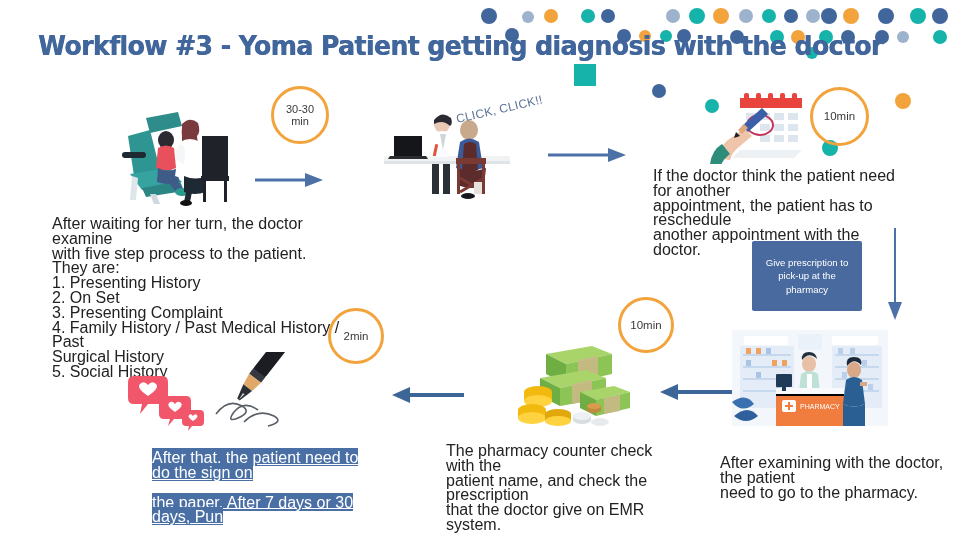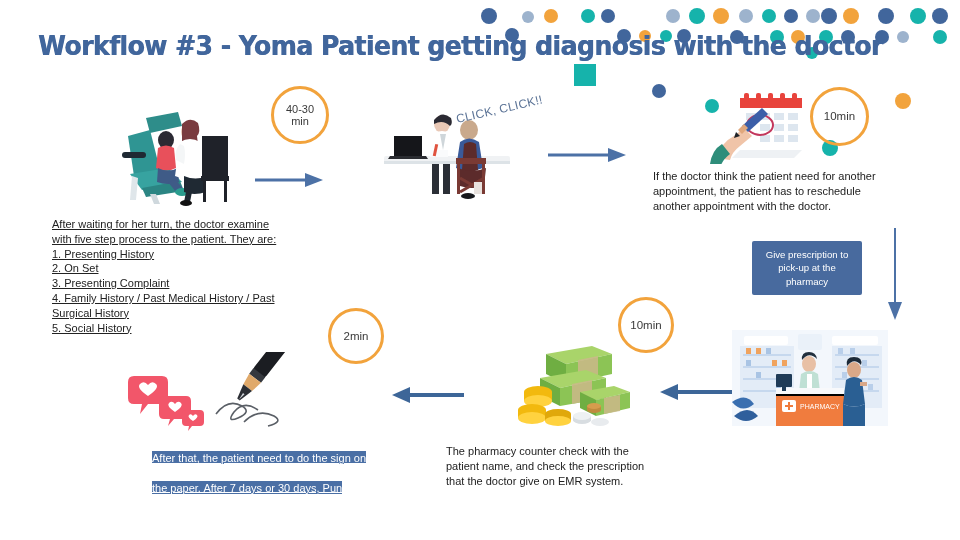--- a/index.html
+++ b/index.html
@@ -24,21 +24,21 @@
     white-space:nowrap;
     text-shadow:0.6px 0 0 #41669c;
   }
 
   
   .dot{position:absolute;border-radius:50%;}
   .sq{position:absolute;}
 
   
   .para{
-    font-size:11px;line-height:14.8px;color:#222;
+    font-size:16px;line-height:14.8px;color:#222;
     white-space:pre-line;
   }
   .para.sel{
     color:#ffffff;
   }
   .sel-line{
     background:#4a6fa5;
     color:#ffffff;
     display:inline;
     box-decoration-break:clone;
@@ -147,32 +147,32 @@
       <ellipse cx="88" cy="107" rx="6" ry="3" fill="#111"></ellipse>
 
       <path d="M104 40 L130 40 L130 82 L104 82 Z" fill="#1f2229"></path>
       <rect x="103" y="80" width="28" height="5" fill="#1f2229"></rect>
       <rect x="105" y="84" width="3" height="22" fill="#1f2229"></rect>
       <rect x="126" y="84" width="3" height="22" fill="#1f2229"></rect>
     </svg>
   </div>
 
   <div class="abs badge" style="left:271px;top:86px;width:52px;height:52px;font-size:11px;">
-    <span style="white-space:pre-line;">40-30
+    <span style="white-space:pre-line;">30-30
 min</span>
   </div>
 
   <div class="abs arrow-h" style="left:255px;top:170px;width:68px;">
     <svg width="68" height="20" viewBox="0 0 68 20">
       <line x1="0" y1="10" x2="54" y2="10" stroke="#4c71a6" stroke-width="3"></line>
       <path d="M50 3 L68 10 L50 17 Z" fill="#4c71a6"></path>
     </svg>
   </div>
 
-  <div class="abs para" style="left:52px;top:217px;width:290px;text-decoration:underline;">After waiting for her turn, the doctor examine
+  <div class="abs para" style="left:52px;top:217px;width:290px;">After waiting for her turn, the doctor examine
 with five step process to the patient. They are:
 1. Presenting History
 2. On Set
 3. Presenting Complaint
 4. Family History / Past Medical History / Past
 Surgical History
 5. Social History</div>
 
   <div class="ill" style="left:382px;top:100px;width:130px;height:100px;">
     <svg viewBox="0 0 130 100" width="130" height="100">
@@ -253,21 +253,21 @@
   </div>
 
   <div class="abs badge" style="left:810px;top:87px;width:53px;height:53px;font-size:11.5px;">
     <span>10min</span>
   </div>
 
   <div class="abs para" style="left:653px;top:169px;width:245px;">If the doctor think the patient need for another
 appointment, the patient has to reschedule
 another appointment with the doctor.</div>
 
-  <div class="abs" id="prescription-box" style="left:752px;top:241px;width:110px;height:54px;">
+  <div class="abs" id="prescription-box" style="left:752px;top:241px;width:110px;height:70px;">
     <span style="white-space:pre-line;">Give prescription to
 pick-up at the
 pharmacy</span>
   </div>
 
   <div class="abs arrow-v" style="left:885px;top:228px;height:92px;">
     <svg width="20" height="92" viewBox="0 0 20 92">
       <line x1="10" y1="0" x2="10" y2="78" stroke="#4c71a6" stroke-width="2"></line>
       <path d="M3 74 L10 92 L17 74 Z" fill="#4c71a6"></path>
     </svg>
@@ -342,20 +342,22 @@
     </svg>
   </div>
 
   <div class="abs arrow-h" style="left:660px;top:382px;width:72px;transform:scaleX(-1);">
     <svg width="72" height="20" viewBox="0 0 72 20">
       <line x1="0" y1="10" x2="58" y2="10" stroke="#3d6698" stroke-width="4"></line>
       <path d="M54 2 L72 10 L54 18 Z" fill="#3d6698"></path>
     </svg>
   </div>
 
+  <div class="abs para" style="left:720px;top:456px;width:240px;">After examining with the doctor, the patient
+need to go to the pharmacy.</div>
 
   <div class="ill" style="left:508px;top:340px;width:126px;height:88px;">
     <svg viewBox="0 0 126 88" width="126" height="88">
 
       <path d="M38 14 L84 6 L104 14 L58 24 Z" fill="#a9d46a"></path>
       <path d="M38 14 L58 24 L58 44 L38 34 Z" fill="#6fae42"></path>
       <path d="M58 24 L104 14 L104 34 L58 44 Z" fill="#8cc455"></path>
       <path d="M70 20 L90 16 L90 36 L70 40 Z" fill="#cbb98a" opacity="0.85"></path>
 
       <path d="M32 38 L78 30 L98 38 L52 48 Z" fill="#a9d46a"></path>

